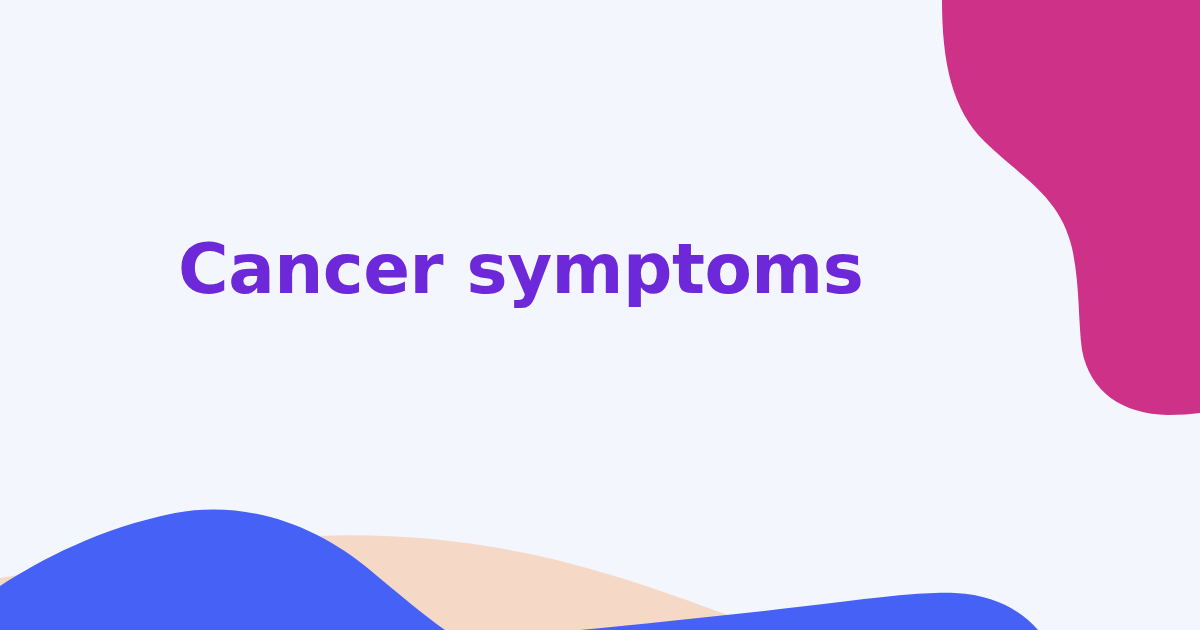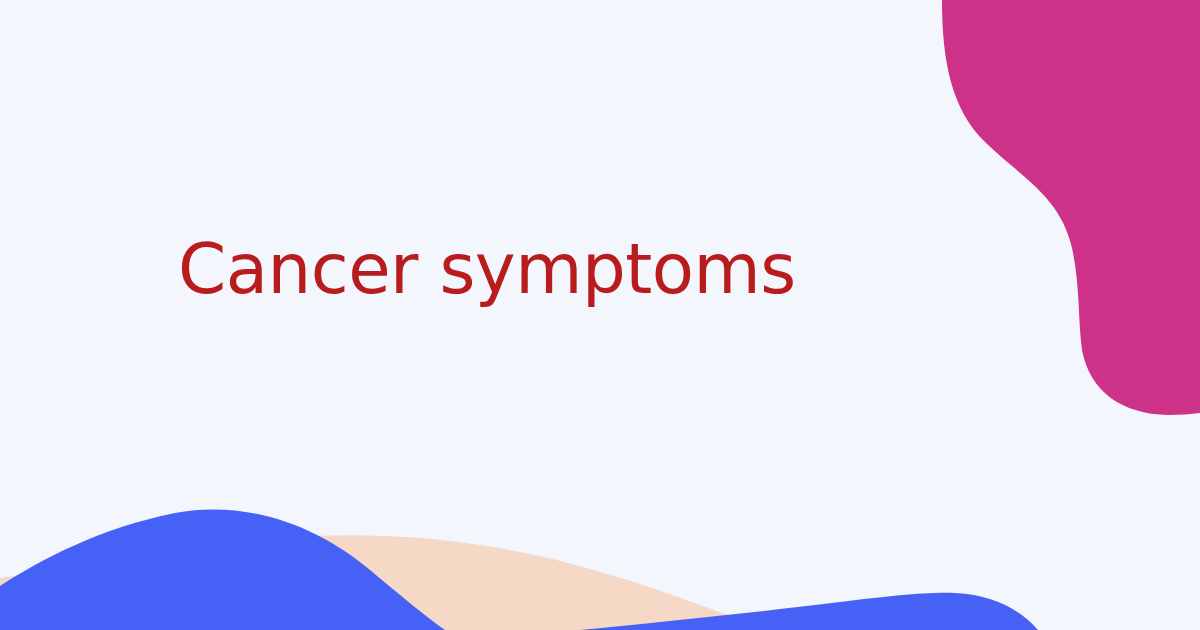--- a/index.html
+++ b/index.html
@@ -43,23 +43,23 @@
     left: 178px;
     top: 232px;
     width: 900px;
   }
 
   .page-title {
     margin: 0;
     font-family: "DejaVu Sans", "Liberation Sans", sans-serif;
     font-size: 69px;
     line-height: 1.08;
-    font-weight: 400;
+    font-weight: 700;
     letter-spacing: -0.5px;
-    color: #b91c1c;
+    color: #6d28d9;
     white-space: nowrap;
   }
 </style>
 </head>
 <body>
 
 <div class="canvas">
 
   <svg class="bg-shapes" viewBox="0 0 1200 630" preserveAspectRatio="none" aria-hidden="true">
 

